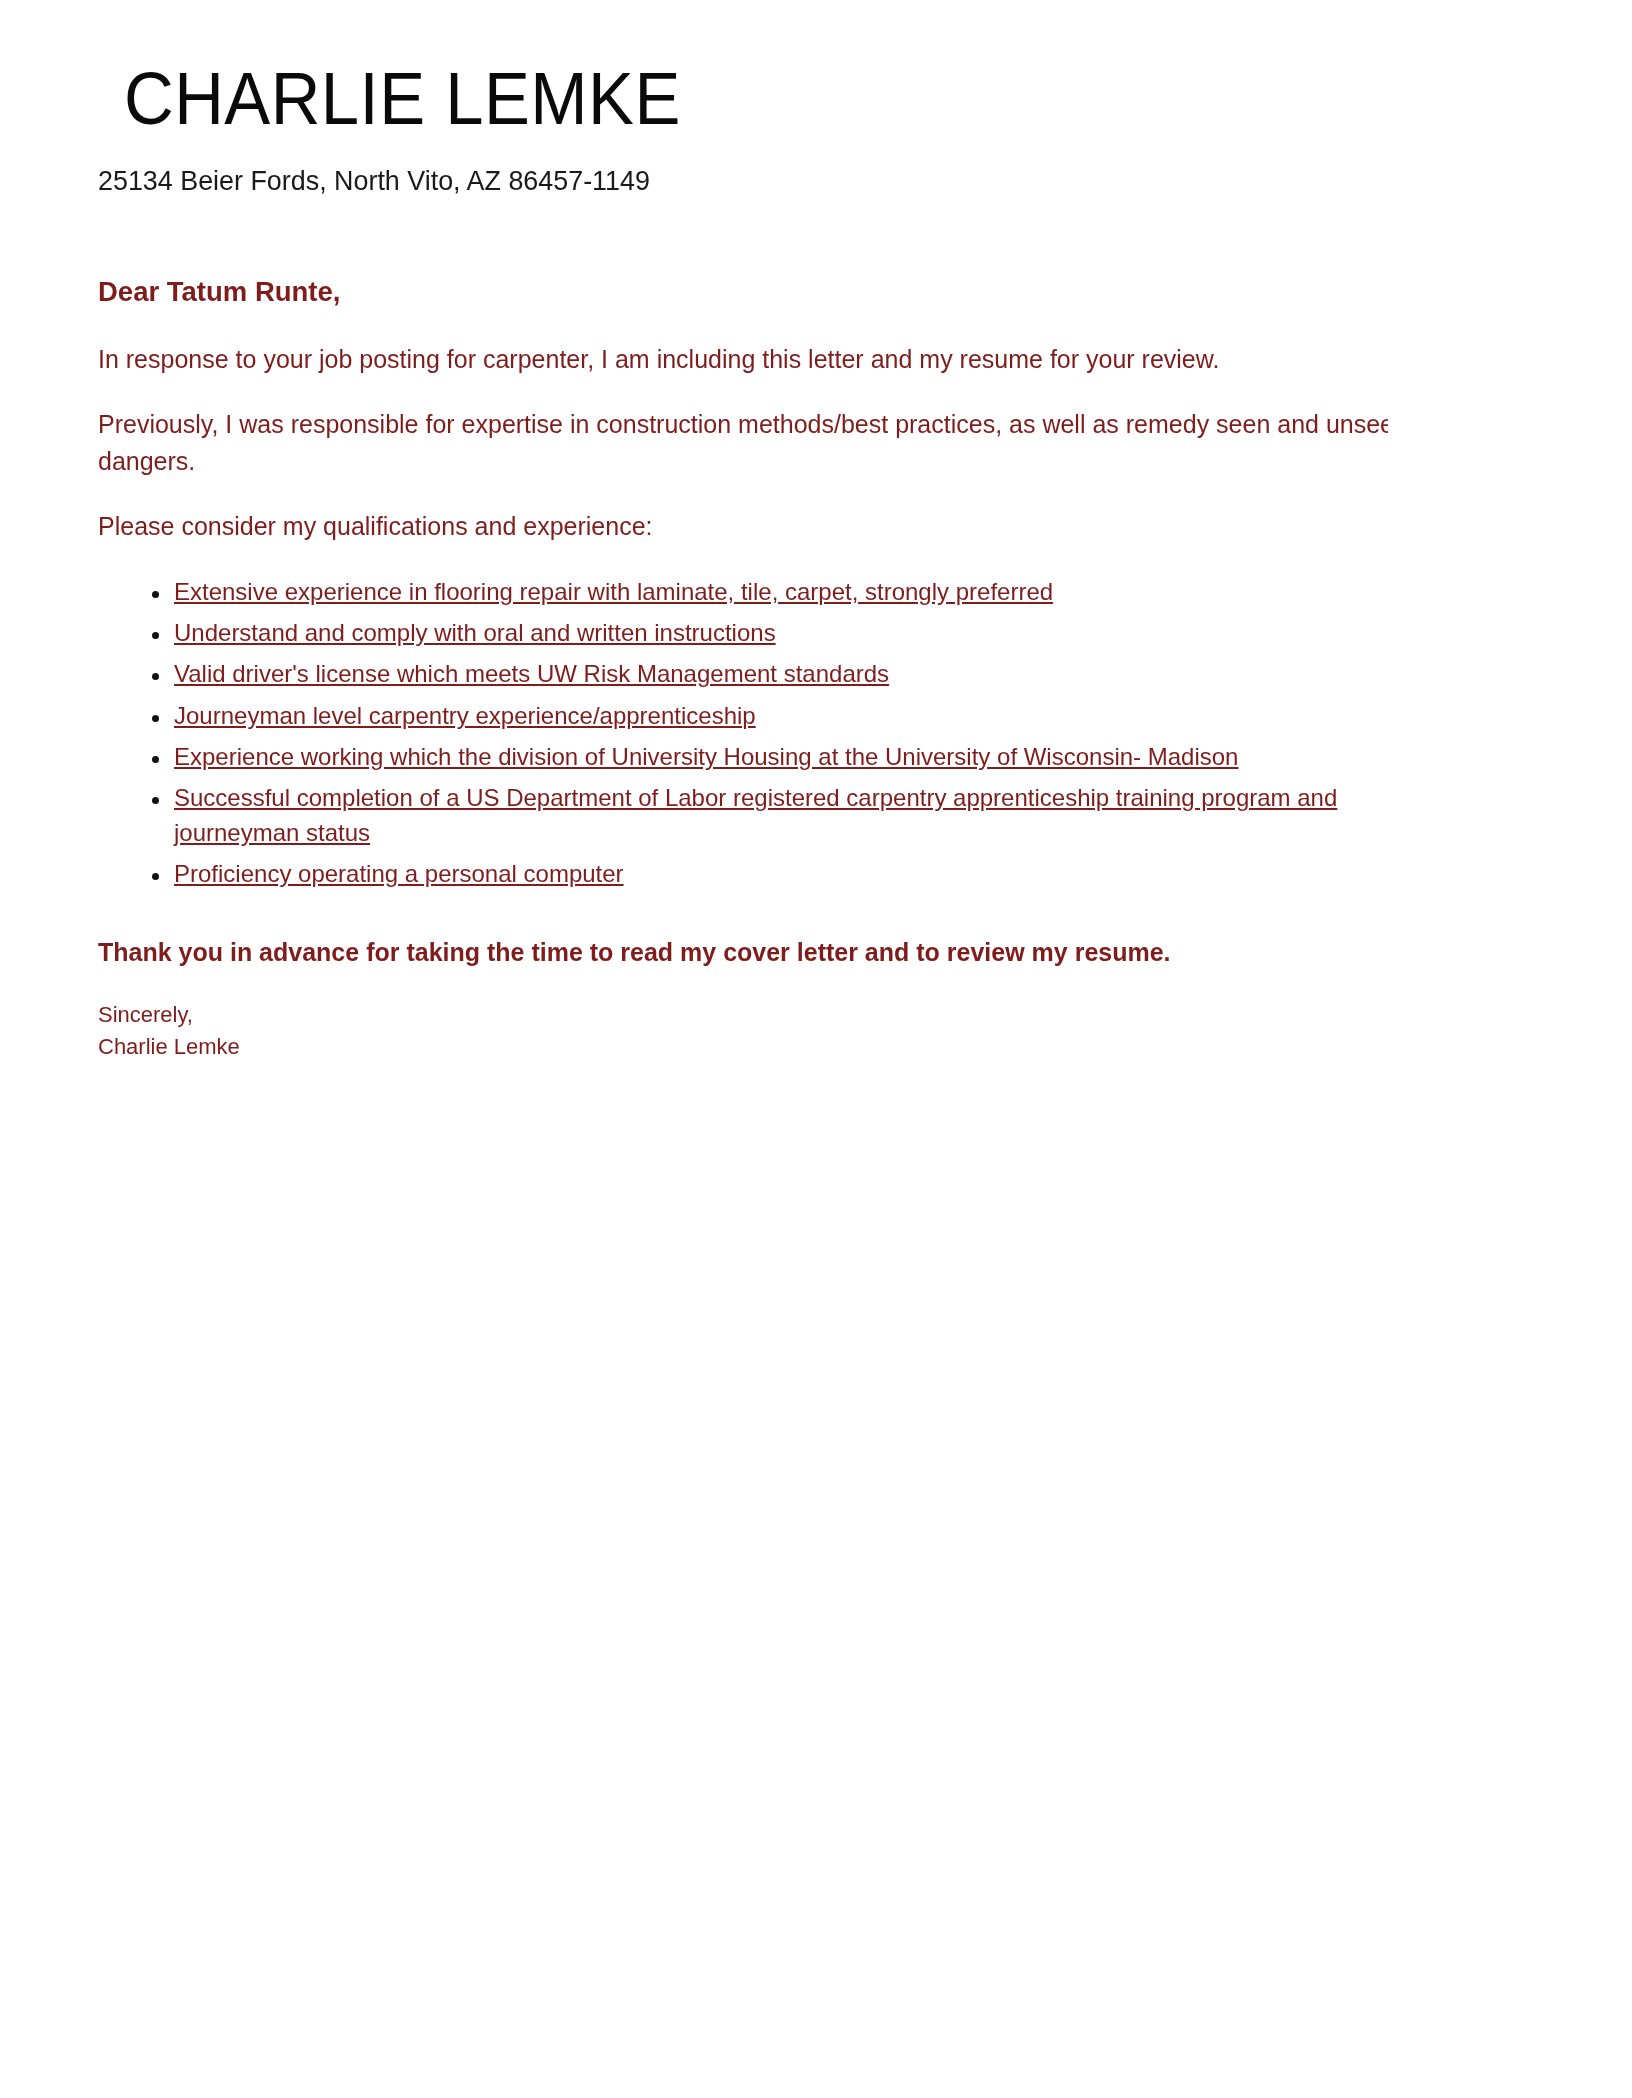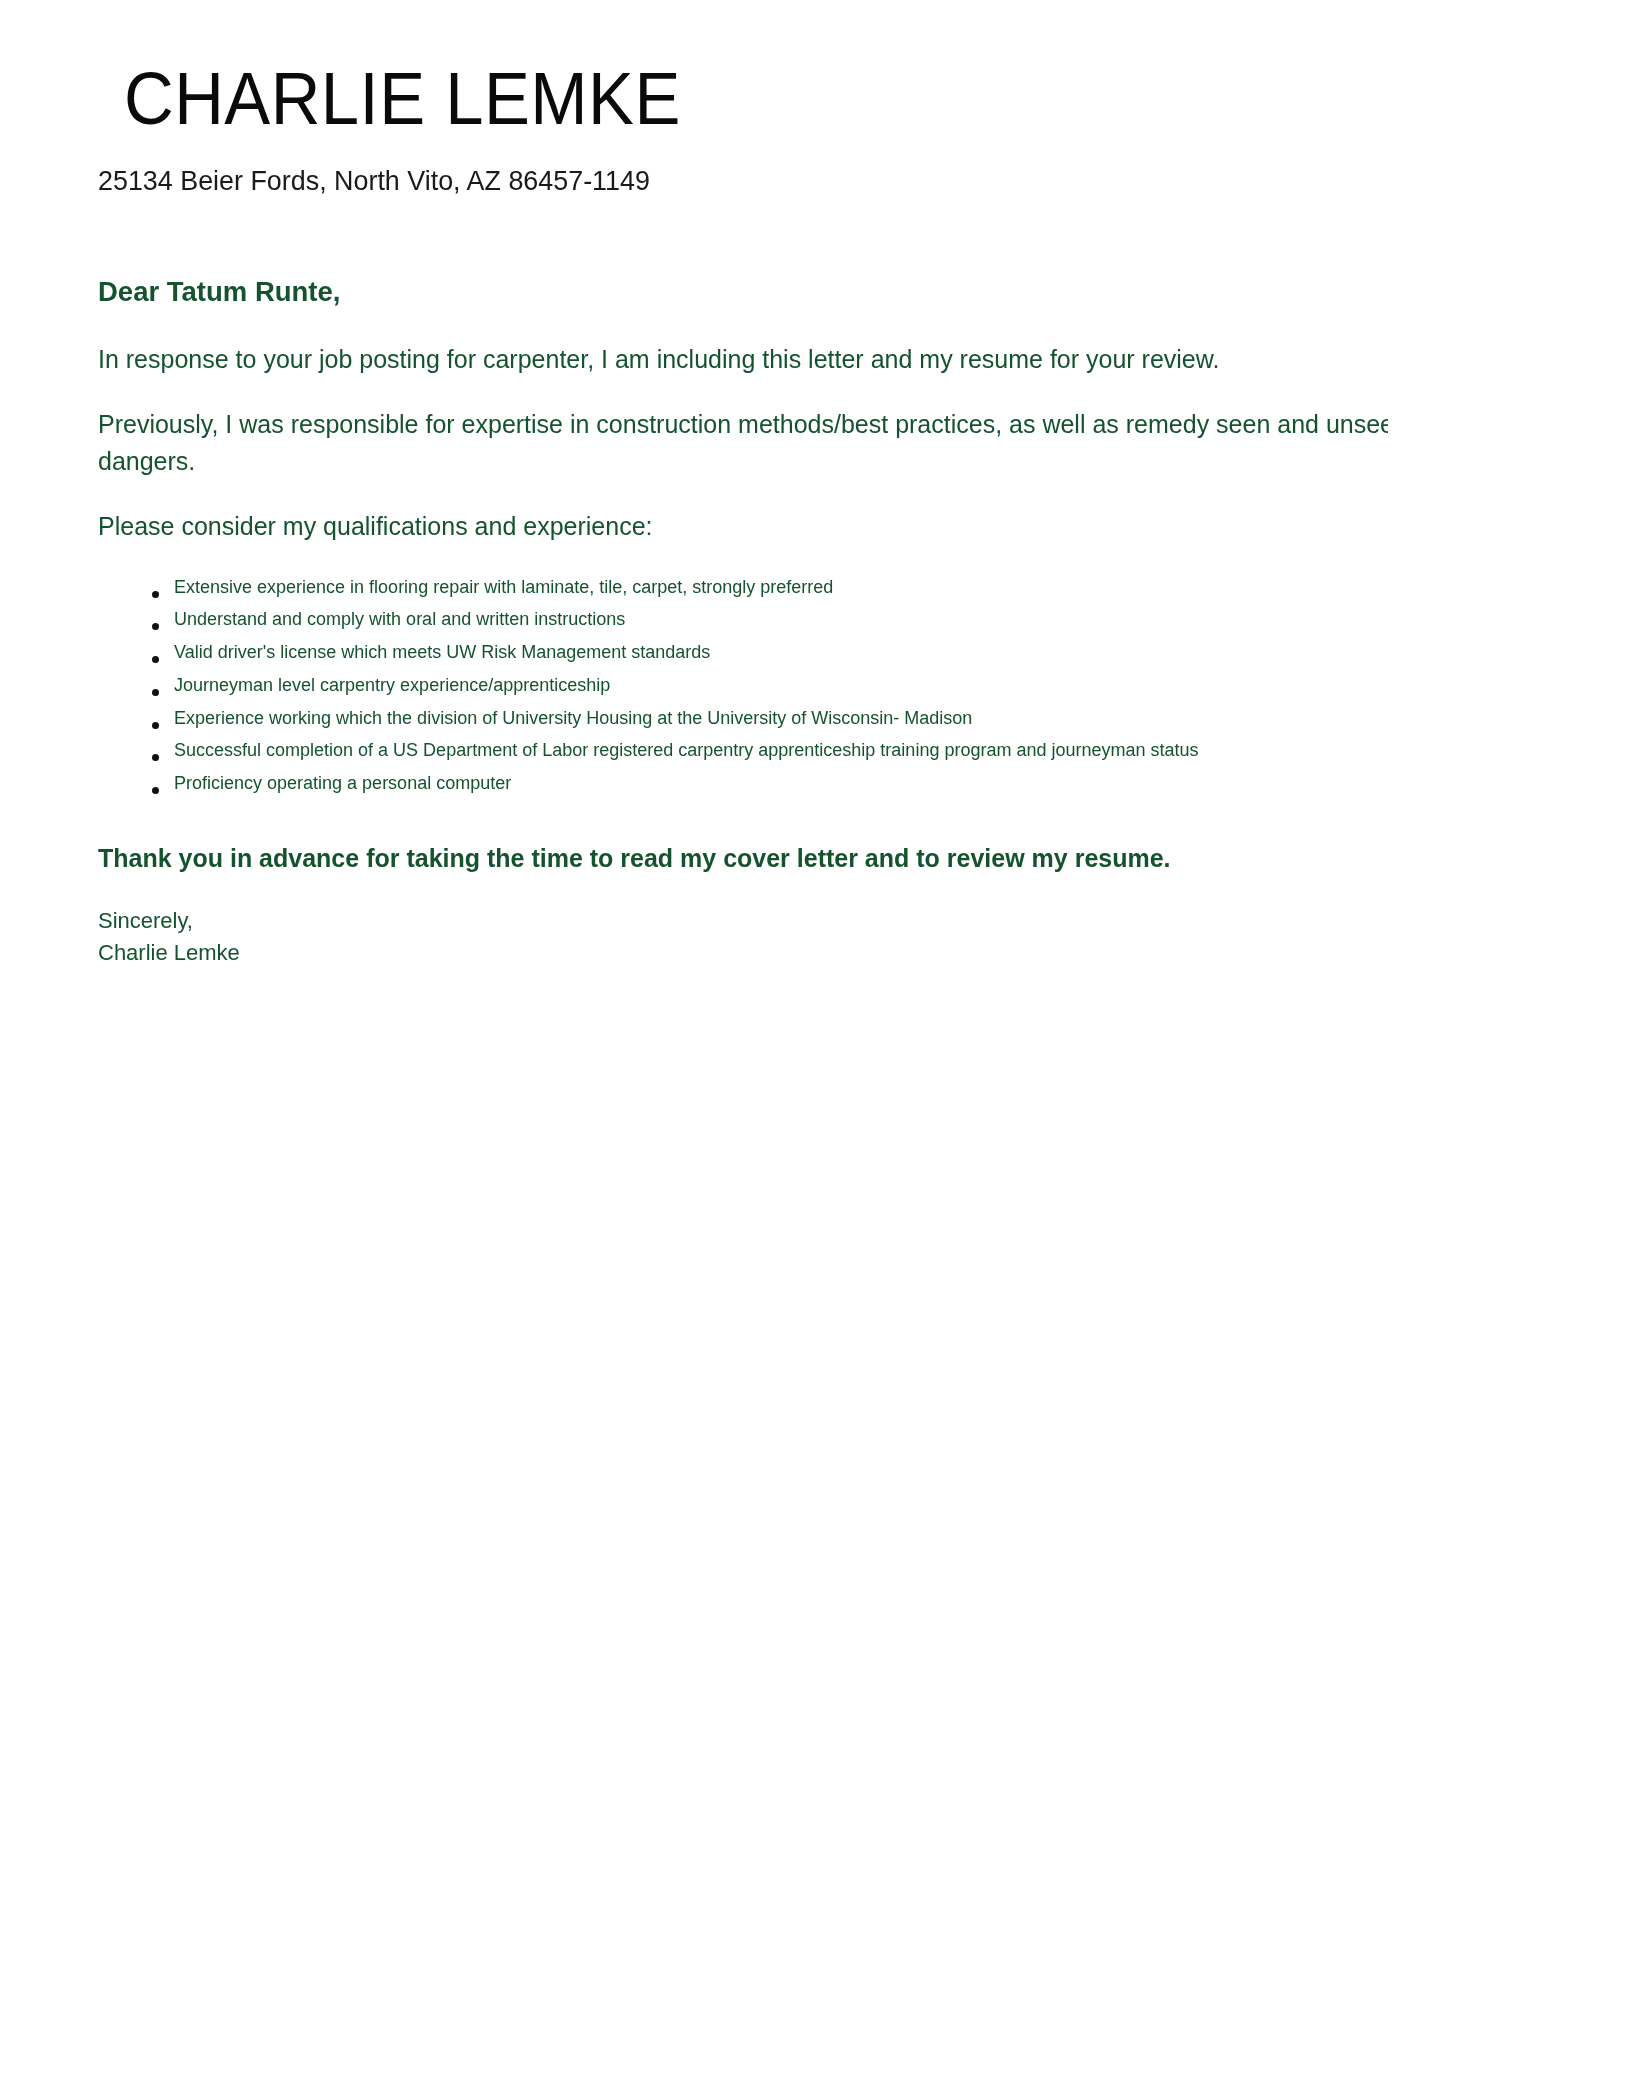--- a/index.html
+++ b/index.html
@@ -53,21 +53,21 @@
     line-height: 1.35;
     color: #1a1a1a;
     transform: scaleX(0.96);
     transform-origin: left center;
     white-space: nowrap;
   }
 
   
   .body-block {
     margin-top: 72px;
-    color: #14532d;
+    color: #7f1d1d;
     font-size: 27.5px;
     line-height: 1.45;
   }
 
   .salutation {
     font-weight: 700;
     margin: 0 0 0 0;
     font-size: 27.5px;
   }
 
@@ -80,22 +80,23 @@
   .qualifications {
     margin: 30px 0 0 0;
     padding: 0 0 0 54px;
     list-style: none;
   }
 
   .qual-item {
     position: relative;
     margin: 0 0 7px 0;
     padding-left: 22px;
-    font-size: 18px;
+    font-size: 24px;
     line-height: 1.43;
+    text-decoration: underline;
   }
 
   .qual-item::before {
     content: "";
     position: absolute;
     left: 0;
     top: 16px;
     width: 7px;
     height: 7px;
     border-radius: 50%;

